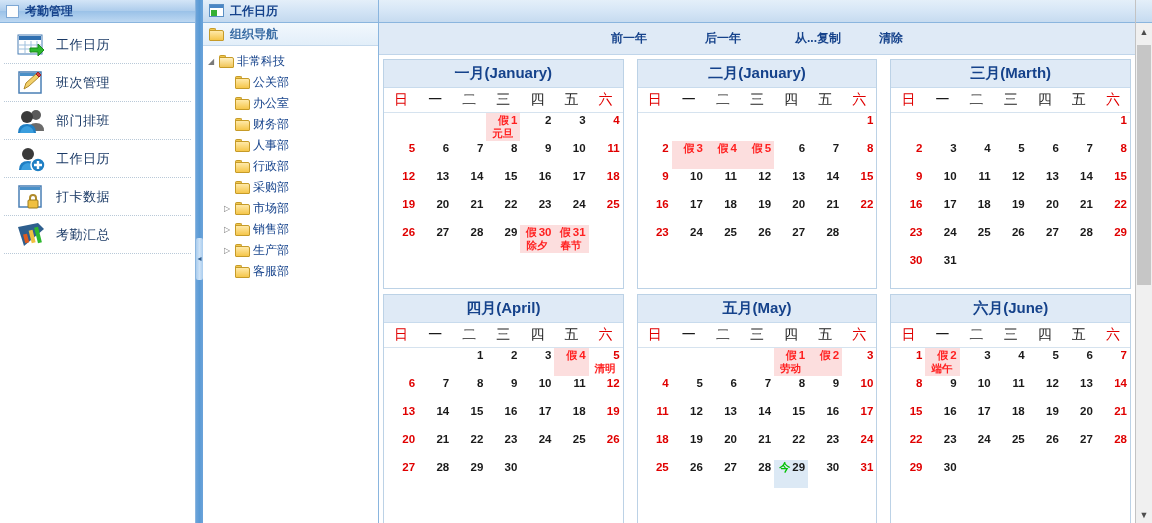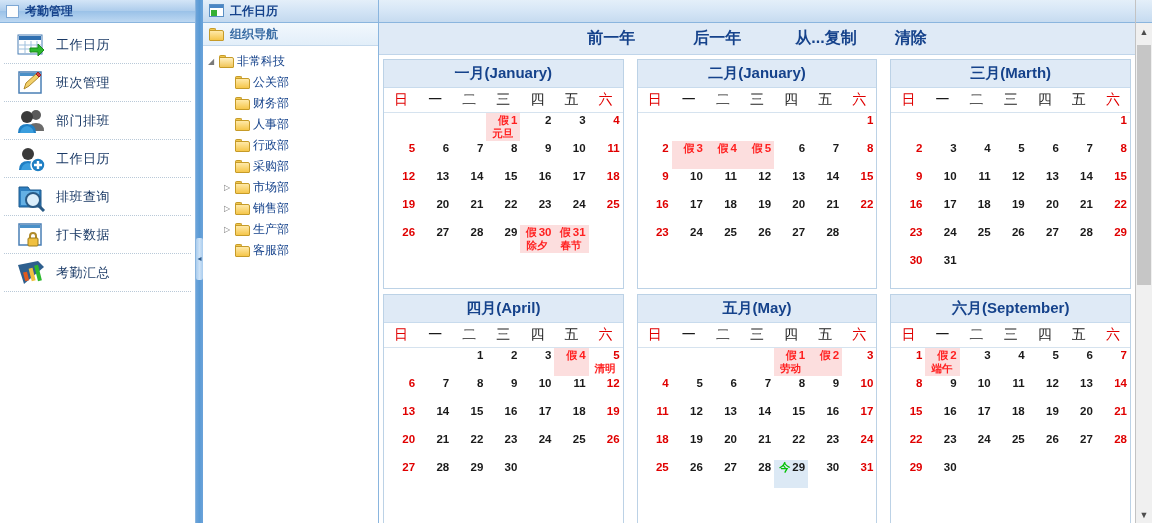--- a/index.html
+++ b/index.html
@@ -209,21 +209,21 @@
     border-bottom: 1px solid #c0d5ea;
     display: flex;
     align-items: center;
     justify-content: center;
     gap: 0px;
     flex: 0 0 auto;
     position: relative;
   }
   .cal-btn {
     color: #15428b;
-    font-size: 16px;
+    font-size: 12px;
     font-weight: bold;
     cursor: pointer;
     padding: 2px 4px;
   }
   .cal-title {
     color: #15428b;
     font-size: 17px;
     font-weight: bold;
     white-space: nowrap;
   }
@@ -411,29 +411,20 @@
         </div>
         <div class="menu-item">
           <span class="mi-icon"><svg width="30" height="30" viewBox="0 0 30 30">
               <circle cx="12" cy="10" r="6" fill="#3a3a3a"></circle>
               <path d="M3 26 q0-9 9-9 q9 0 9 9 z" fill="#1f7fc4"></path>
               <path d="M5 26 q1-6 7-7 q6 1 7 7 z" fill="#3a9ede"></path>
               <circle cx="22" cy="21" r="7" fill="#1f7fc4" stroke="#fff" stroke-width="1.5"></circle>
               <path d="M22 17 v8 M18 21 h8" stroke="#fff" stroke-width="2.4"></path>
             </svg></span>
           <span class="mi-label">工作日历</span>
-        </div>
-        <div class="menu-item">
-          <span class="mi-icon"><svg width="30" height="30" viewBox="0 0 30 30">
-              <path d="M3 5 h9 l2 3 h11 v17 h-22 z" fill="#2e7fc0" stroke="#1d5a8e"></path>
-              <path d="M5 9 h18 v14 h-18 z" fill="#64b0e4"></path>
-              <circle cx="17" cy="18" r="7" fill="#dbeefb" stroke="#2a5a85" stroke-width="2"></circle>
-              <line x1="22" y1="23" x2="28" y2="29" stroke="#2a5a85" stroke-width="3"></line>
-            </svg></span>
-          <span class="mi-label">排班查询</span>
         </div>
         <div class="menu-item">
           <span class="mi-icon"><svg width="30" height="30" viewBox="0 0 30 30">
               <rect x="3" y="4" width="22" height="21" fill="#fff" stroke="#4a7fb5" stroke-width="1.5"></rect>
               <rect x="4" y="5" width="20" height="3" fill="#4a90c8"></rect>
               <path d="M14 19 v-3 a3 3 0 0 1 6 0 v3" fill="none" stroke="#b08a2a" stroke-width="2"></path>
               <rect x="12" y="18" width="10" height="8" rx="1" fill="#f0c040" stroke="#9b7a1a"></rect>
             </svg></span>
           <span class="mi-label">打卡数据</span>
         </div>
@@ -489,20 +480,29 @@
           </span>
           <span class="tn-label">公关部</span>
         </div>
         <div class="tree-node">
           <span class="tn-indent" style="width: 16px;"></span>
           <span class="tn-arrow"></span>
           <span class="folder">
             <span class="ft"></span>
             <span class="fb"></span>
           </span>
+          <span class="tn-label">办公室</span>
+        </div>
+        <div class="tree-node">
+          <span class="tn-indent" style="width: 16px;"></span>
+          <span class="tn-arrow"></span>
+          <span class="folder">
+            <span class="ft"></span>
+            <span class="fb"></span>
+          </span>
           <span class="tn-label">财务部</span>
         </div>
         <div class="tree-node">
           <span class="tn-indent" style="width: 16px;"></span>
           <span class="tn-arrow"></span>
           <span class="folder">
             <span class="ft"></span>
             <span class="fb"></span>
           </span>
           <span class="tn-label">人事部</span>
@@ -1495,21 +1495,21 @@
                 </div>
                 <div class="cell">
                   <div class="cell-top">
                     <span class="dnum wk">31</span>
                   </div>
                 </div>
               </div>
             </div>
           </div>
           <div class="month-card">
-            <div class="month-title">六月(September)</div>
+            <div class="month-title">六月(June)</div>
             <div class="dow-row">
               <div class="dow wk">日</div>
               <div class="dow">一</div>
               <div class="dow">二</div>
               <div class="dow">三</div>
               <div class="dow">四</div>
               <div class="dow">五</div>
               <div class="dow wk">六</div>
             </div>
             <div class="weeks">

